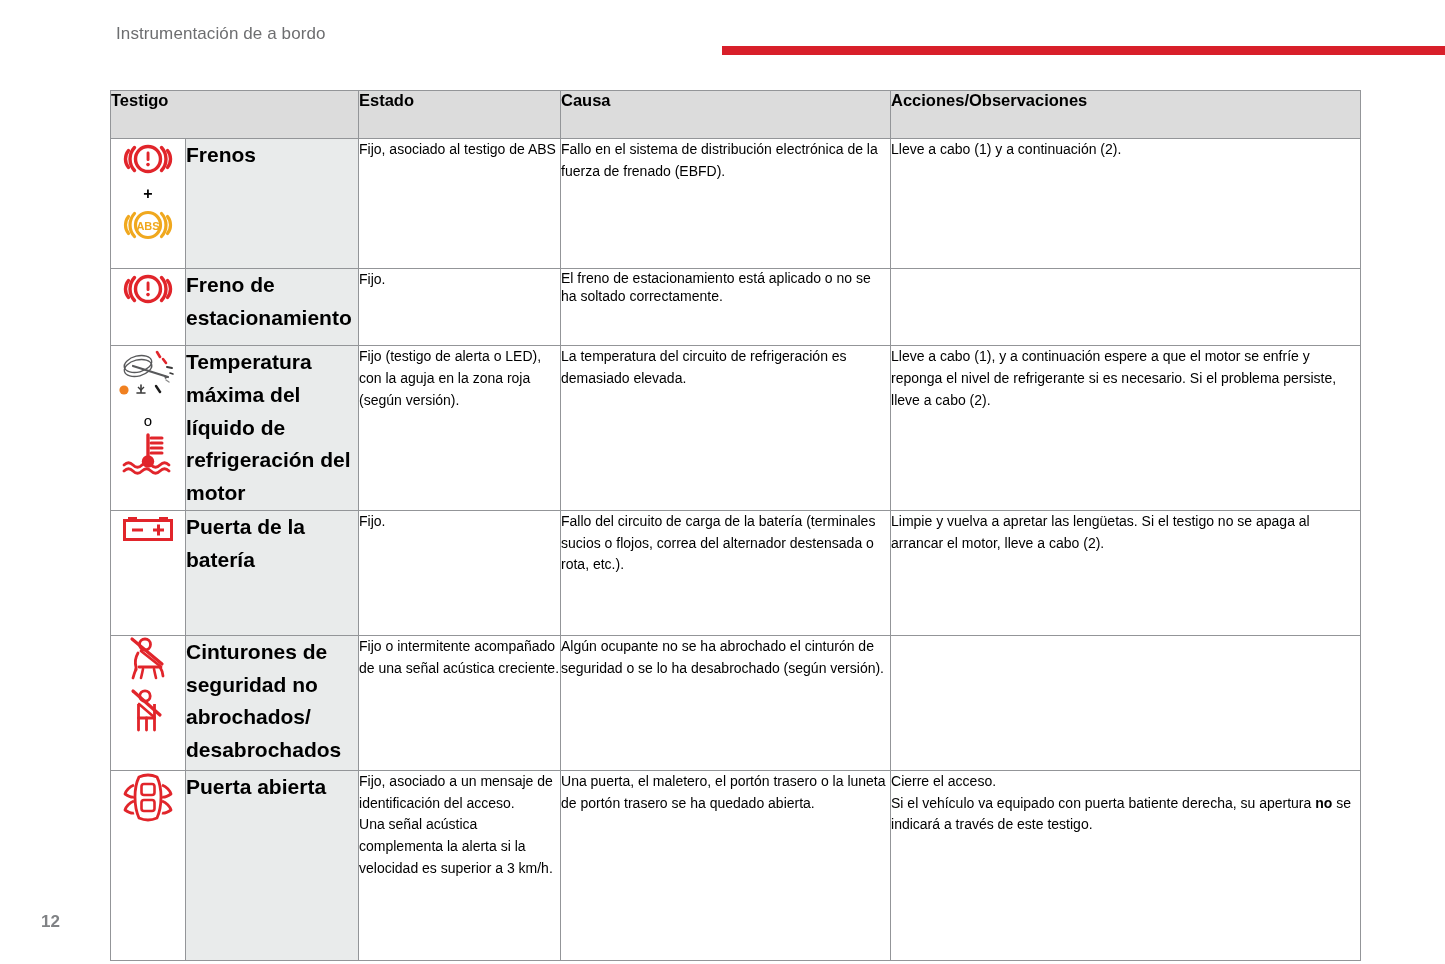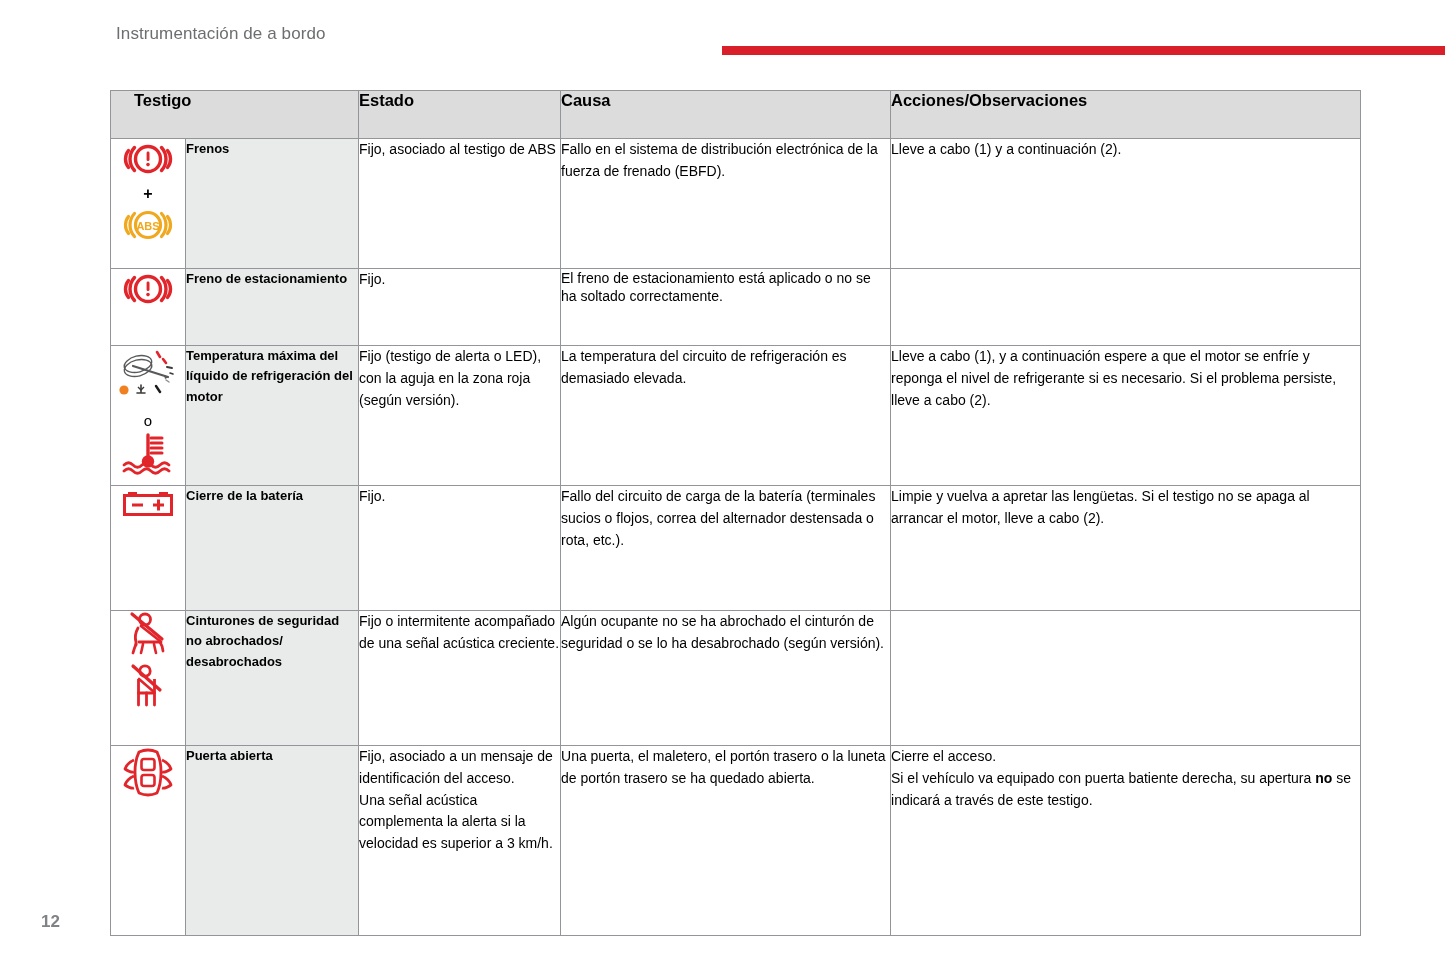--- a/index.html
+++ b/index.html
@@ -67,31 +67,31 @@
 
   thead th {
     background: #dcdcdc;
     font-size: 16.5px;
     font-weight: bold;
     color: #000;
     text-align: left;
     padding: 13px 0 13px 14px;
     height: 48px;
   }
-  thead th.h-testigo { border-right-color: #939598; padding-left: 23px; }
+  thead th.h-testigo { border-right-color: #939598; }
 
   td.icon-cell {
     background: #ffffff;
     text-align: center;
     padding-top: 10px;
     border-right: none;
   }
   td.name-cell {
     background: #e9ebeb;
-    font-size: 13px;
+    font-size: 21px;
     font-weight: bold;
     line-height: 1.56;
     color: #000;
     padding: 10px 8px 10px 14px;
     border-left: none;
   }
   td.body-cell {
     background: #ffffff;
     font-size: 14px;
     line-height: 1.56;
@@ -253,21 +253,21 @@
                   <rect x="8" y="6" width="9" height="4" fill="#e1252b"></rect>
                   <rect x="39" y="6" width="9" height="4" fill="#e1252b"></rect>
                   <rect x="4.5" y="9.5" width="47" height="19" fill="none" stroke="#e1252b" stroke-width="3"></rect>
                   <rect x="12" y="17.5" width="11" height="3" fill="#e1252b"></rect>
                   <rect x="33" y="17.5" width="11" height="3" fill="#e1252b"></rect>
                   <rect x="37" y="13.5" width="3" height="11" fill="#e1252b"></rect>
                 </svg>
               </span>
             </div>
           </td>
-          <td class="name-cell">Cierre de la batería</td>
+          <td class="name-cell">Puerta de la batería</td>
           <td class="body-cell">Fijo.</td>
           <td class="body-cell">Fallo del circuito de carga de la batería (terminales sucios o flojos, correa del alternador destensada o rota, etc.).</td>
           <td class="body-cell">Limpie y vuelva a apretar las lengüetas. Si el testigo no se apaga al arrancar el motor, lleve a cabo (2).</td>
         </tr>
 
         <tr style="height:135px">
           <td class="icon-cell">
             <div class="icon-stack">
               <span>
                 <svg width="48" height="46" viewBox="0 0 48 46">

